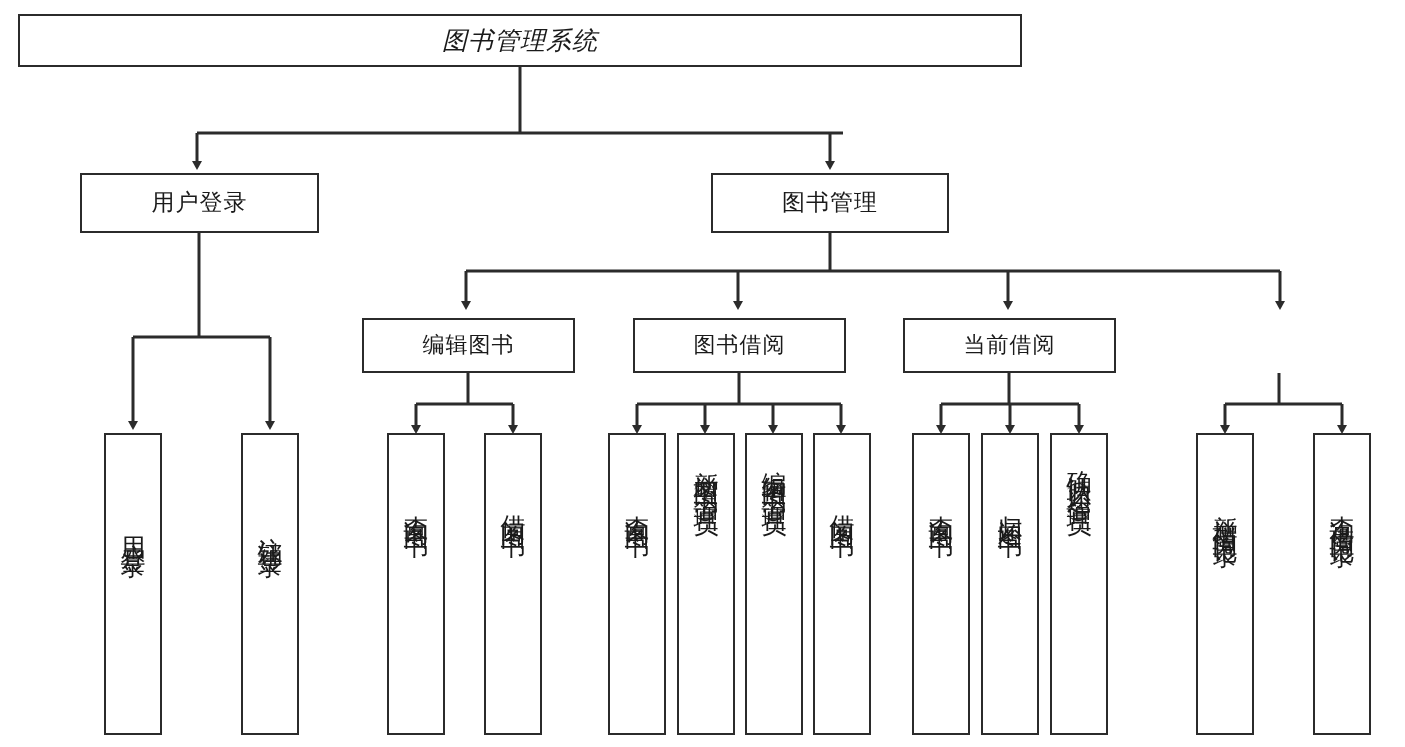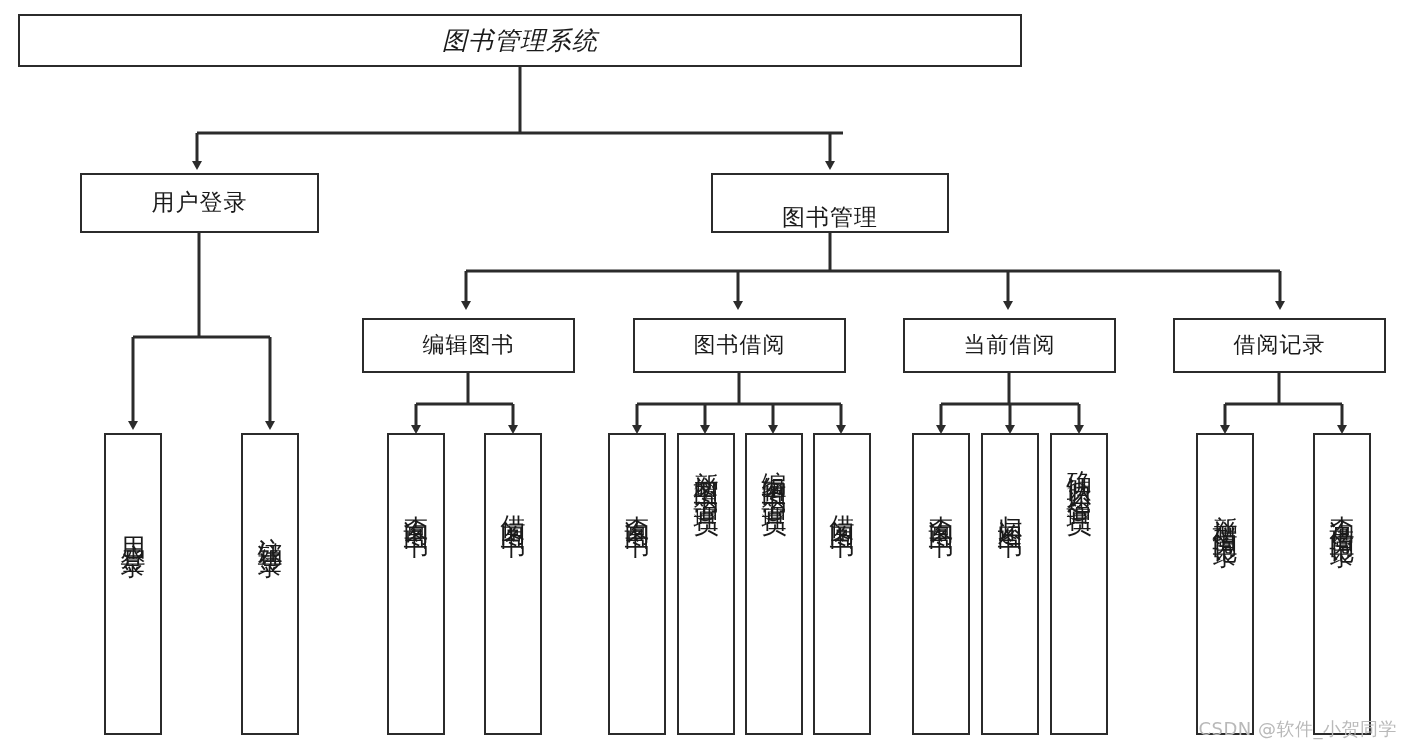--- a/index.html
+++ b/index.html
@@ -149,39 +149,36 @@
   </svg>
 
   <div class="node root" style="left:18px; top:14px; width:1004px; height:53px;">
     <span class="label">图书管理系统</span>
   </div>
 
   <div class="node level1" style="left:80px; top:173px; width:239px; height:60px;">
     <span class="label">用户登录</span>
   </div>
 
-  <div class="node level1" style="left:711px; top:173px; width:238px; height:60px;align-items:flex-end;">
+  <div class="node level1" style="left:711px; top:173px; width:238px; height:60px;">
     <span class="label">图书管理</span>
   </div>
 
   <div class="node level2" style="left:362px; top:318px; width:213px; height:55px;">
     <span class="label">编辑图书</span>
   </div>
 
   <div class="node level2" style="left:633px; top:318px; width:213px; height:55px;">
     <span class="label">图书借阅</span>
   </div>
 
   <div class="node level2" style="left:903px; top:318px; width:213px; height:55px;">
     <span class="label">当前借阅</span>
   </div>
 
-  <div class="node level2" style="left:1173px; top:318px; width:213px; height:55px;">
-    <span class="label">借阅记录</span>
-  </div>
 
   <div class="node leaf mid" style="left:104px; top:433px; width:58px; height:302px;">
     <span class="label">用户登录</span>
   </div>
   <div class="node leaf mid" style="left:241px; top:433px; width:58px; height:302px;">
     <span class="label">注销登录</span>
   </div>
 
   <div class="node leaf mid2" style="left:387px; top:433px; width:58px; height:302px;">
     <span class="label">查询图书</span>
@@ -213,15 +210,14 @@
     <span class="label">确认归还（管理员）</span>
   </div>
 
   <div class="node leaf mid2" style="left:1196px; top:433px; width:58px; height:302px;">
     <span class="label">新增借阅记录</span>
   </div>
   <div class="node leaf mid2" style="left:1313px; top:433px; width:58px; height:302px;">
     <span class="label">查询借阅记录</span>
   </div>
 
-  <div class="watermark">CSDN @软件_小贺同学</div>
 
 </div>
 
 </body></html>

